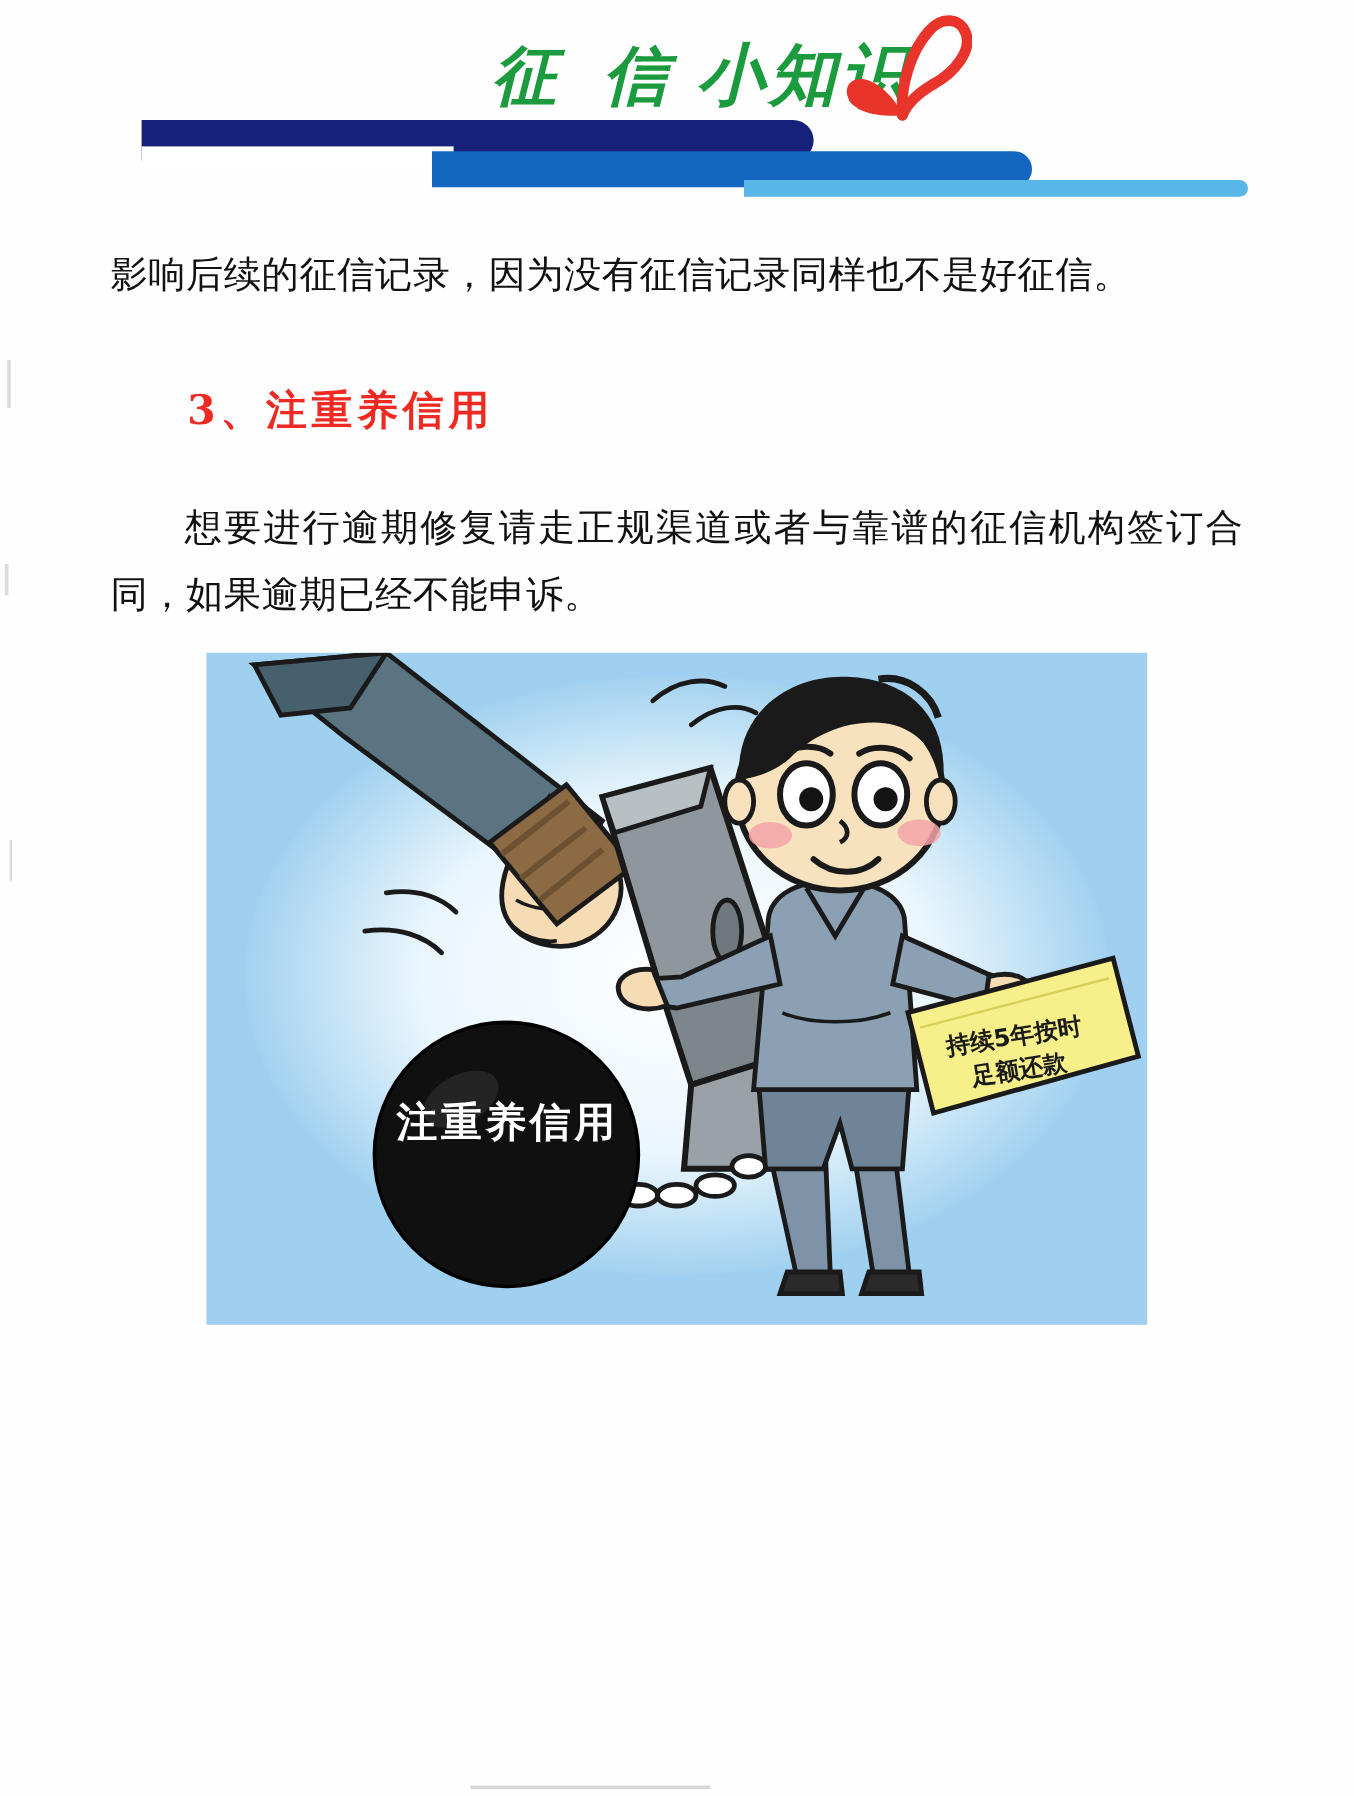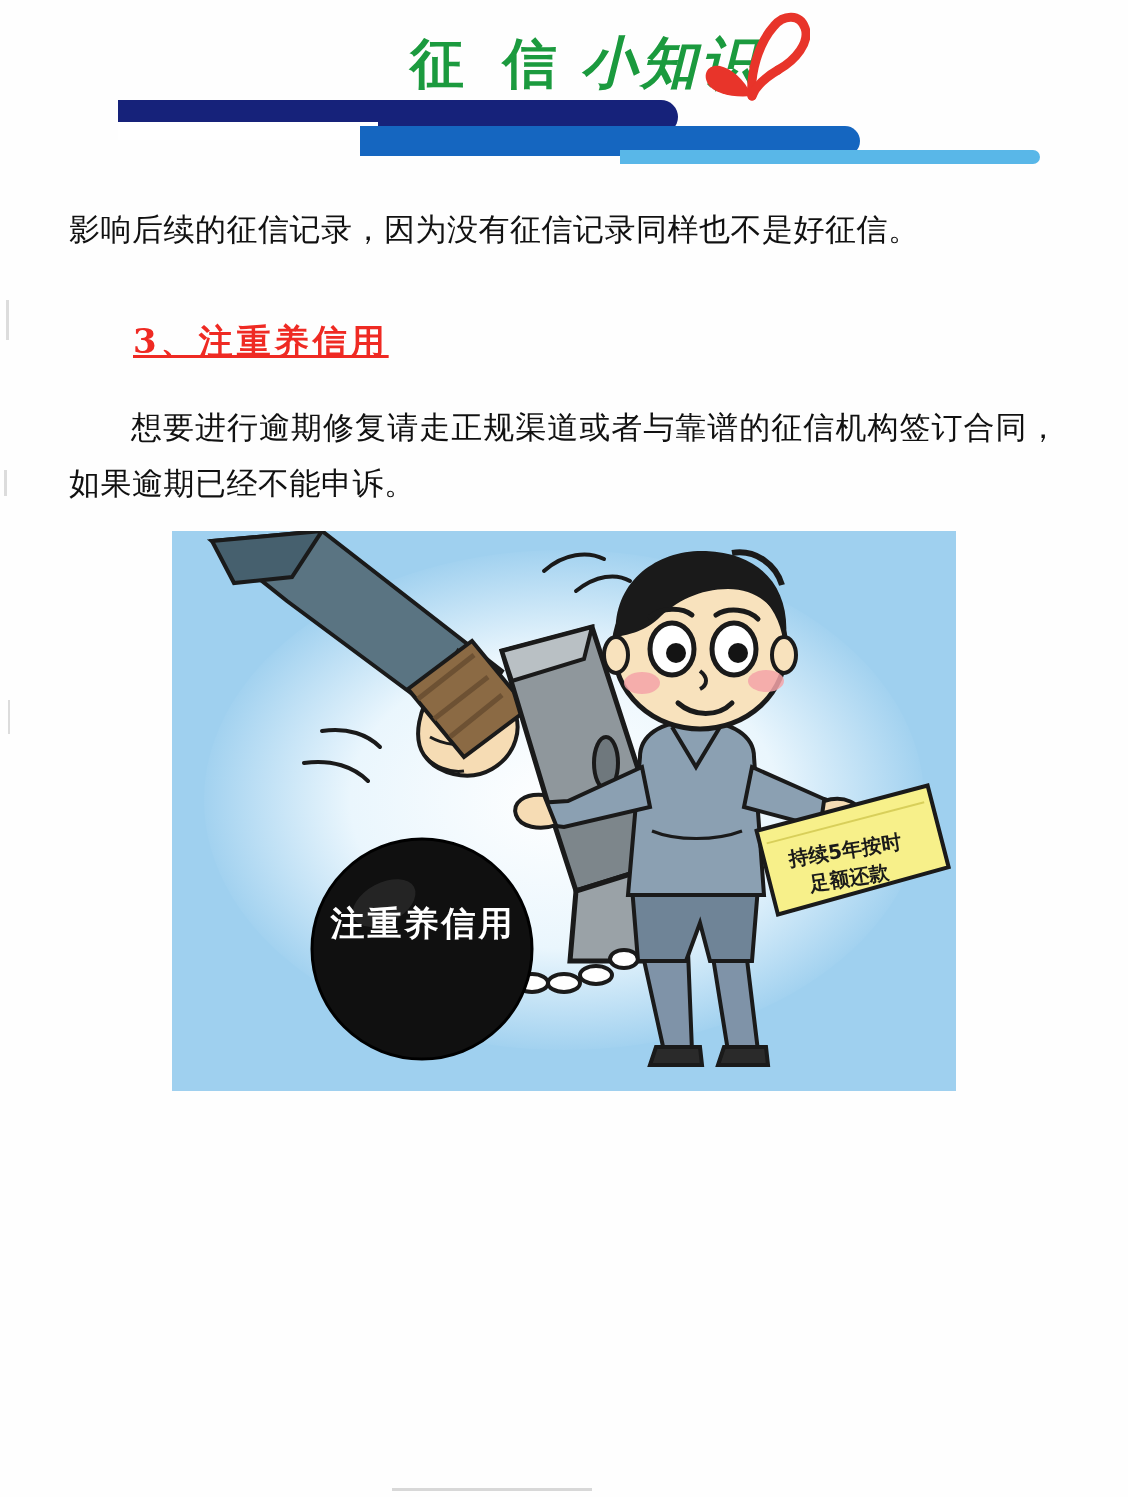--- a/index.html
+++ b/index.html
@@ -34,20 +34,21 @@
     display: flex;
     align-items: baseline;
     white-space: nowrap;
   }
   .title-main {
     font-family: "DejaVu Serif", "Liberation Serif", serif;
     font-weight: bold;
     font-size: 54px;
     color: #1b9a3e;
     letter-spacing: 10px;
+    font-style: italic;
   }
   .title-sub {
     font-family: "DejaVu Serif", "Liberation Serif", serif;
     font-weight: bold;
     font-style: italic;
     font-size: 56px;
     color: #1b9a3e;
     letter-spacing: 4px;
     margin-left: 14px;
   }
@@ -92,43 +93,42 @@
     left: 118px;
     top: 122px;
     width: 260px;
     height: 18px;
     background: #ffffff;
   }
 
   
   .content {
     position: relative;
-    padding: 0 69px;
+    padding: 0 92px;
   }
   p.para {
     font-size: 31px;
     line-height: 56px;
     color: #111111;
     margin: 0 0 14px 0;
     text-align: justify;
     letter-spacing: 0.5px;
   }
   p.lead {
     margin-top: 26px;
   }
   .indent {
     text-indent: 62px;
   }
   h2.section-title {
     font-size: 34px;
     font-weight: bold;
     color: #ef2a23;
-    margin: 62px 0 16px 64px;
+    margin: 62px 0 29px 64px;
     letter-spacing: 4px;
-    text-decoration: underline;
   }
   .gap-small { height: 18px; }
 
   
   .illustration {
     position: relative;
     margin: 20px auto 0 auto;
     width: 784px;
     height: 560px;
     background: #9fd0ef;

